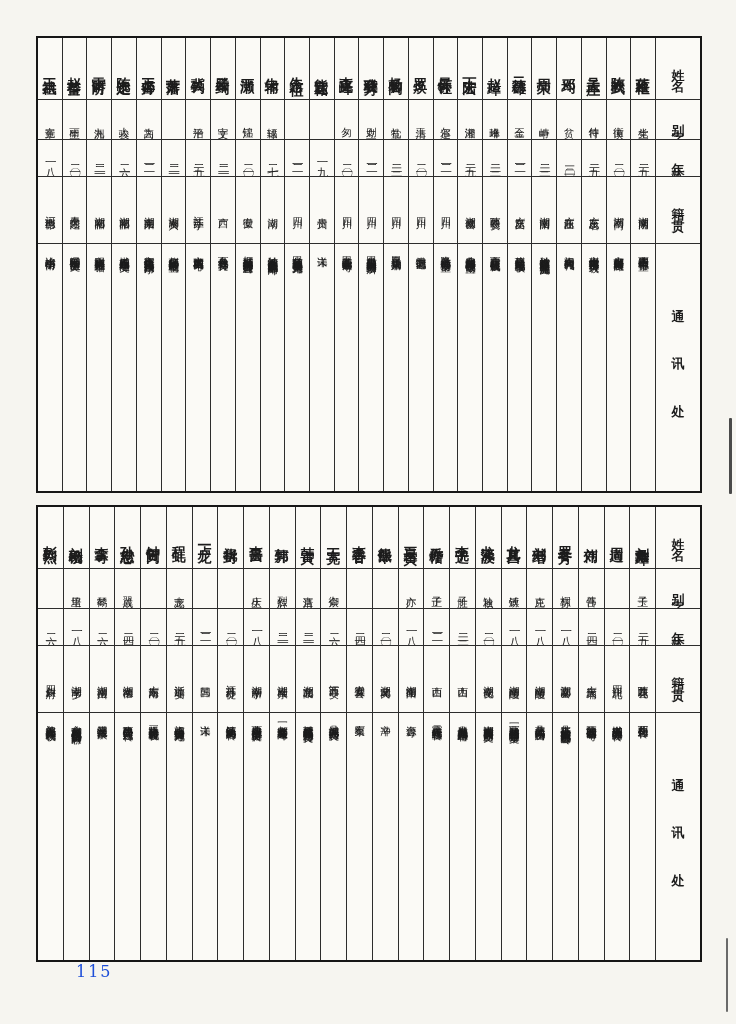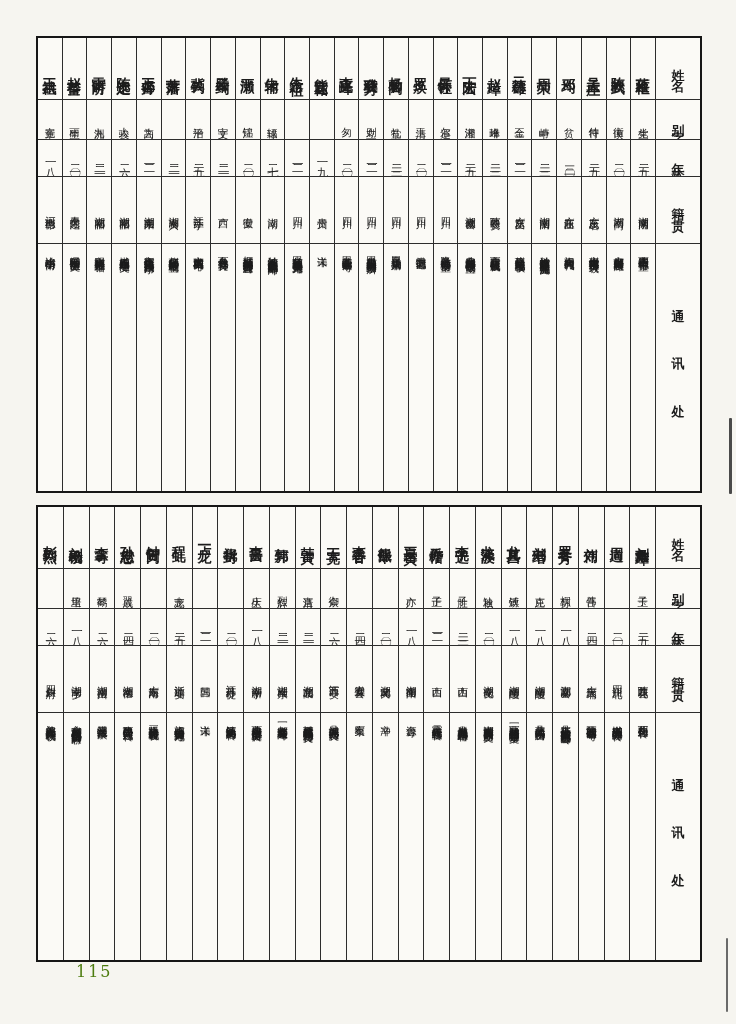--- a/index.html
+++ b/index.html
@@ -42,21 +42,21 @@
   .addr span{font-size:10.5px;line-height:1.12;letter-spacing:0.5px;max-height:244px;}
   .header-col .cell span{font-weight:bold;font-size:13px;line-height:1;}
   .header-col .cell.name span{letter-spacing:10px;}
   .header-col .cell.zi span{letter-spacing:6px;}
   .header-col .cell.age span{letter-spacing:5px;}
   .header-col .cell.native span{letter-spacing:12px;}
   .header-col .cell.addr{align-items:center;}
   .header-col .cell.addr span{letter-spacing:48px;}
   .page-number{
     position:absolute;left:76px;top:962px;
-    font-size:16px;letter-spacing:2px;color:#4d7c0f;
+    font-size:16px;letter-spacing:2px;color:#1d4ed8;
     font-family:"DejaVu Serif", serif;
   }
   .artifact{position:absolute;background:#4a4a4a;border-radius:1px;}
   .artifact.right-line{right:4px;top:418px;width:3px;height:76px;}
   .artifact.corner-line{right:8px;top:938px;width:2px;height:74px;background:#6a6a6a;}
 </style>
 </head>
 <body>
 
 <div class="content">

